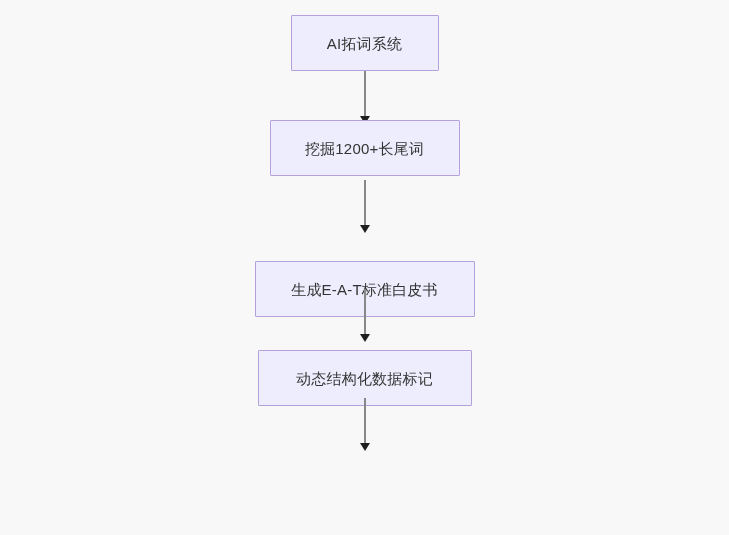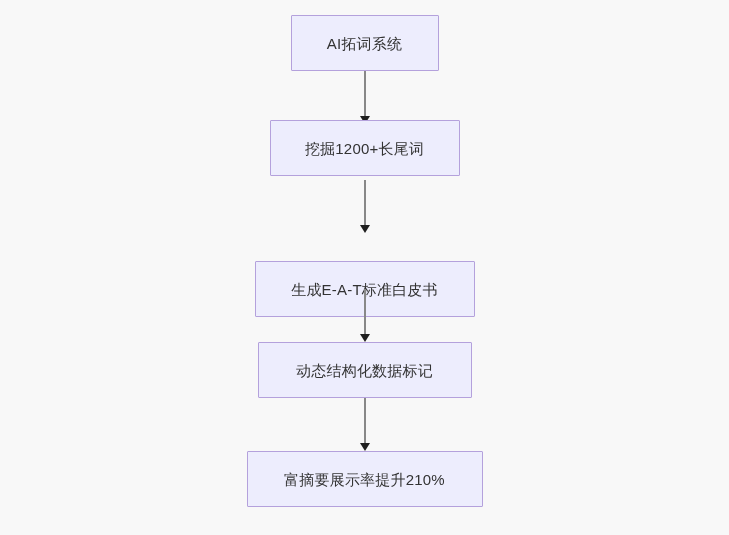--- a/index.html
+++ b/index.html
@@ -34,21 +34,21 @@
   .node-label {
     font-size: 15px;
     color: #333333;
     line-height: 1;
     white-space: nowrap;
     letter-spacing: 0.2px;
   }
   .node-1 { width: 148px; top: 15px; }
   .node-2 { width: 190px; top: 120px; }
   .node-3 { width: 220px; top: 233px; margin-top: 28px; }
-  .node-4 { width: 214px; top: 342px; }
+  .node-4 { width: 214px; top: 350px; }
   .node-5 { width: 236px; top: 451px; }
 
   .edge {
     position: absolute;
     left: 50%;
     transform: translateX(-50%);
     width: 12px;
   }
   .edge-line {
     position: absolute;
@@ -109,17 +109,14 @@
 
   <div class="node node-4">
     <span class="node-label">动态结构化数据标记</span>
   </div>
 
   <div class="edge edge-4">
     <div class="edge-line"></div>
     <div class="edge-head"></div>
   </div>
 
-  <div class="node node-5">
-    <span class="node-label">富摘要展示率提升210%</span>
-  </div>
 
 </div>
 
 </body></html>

